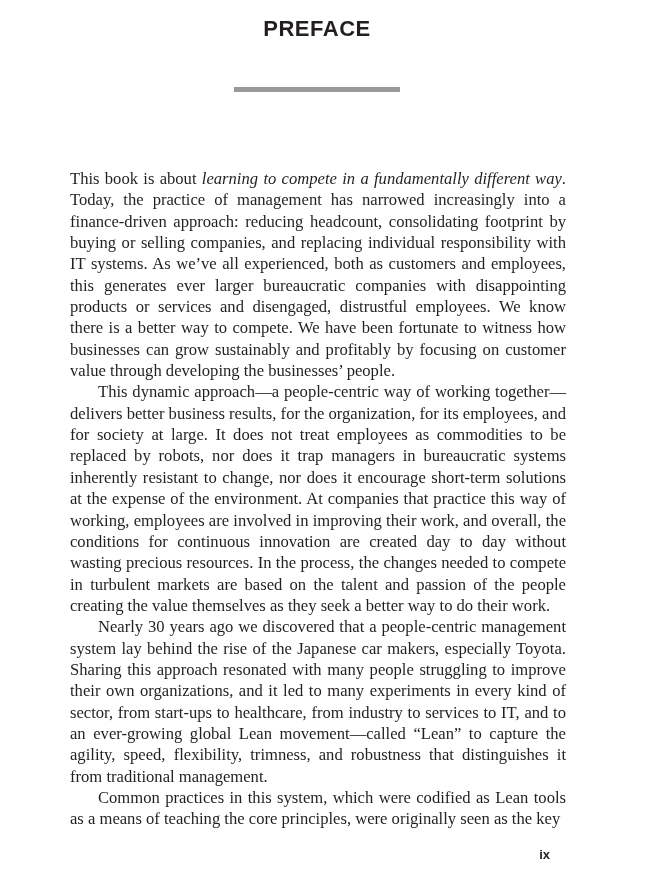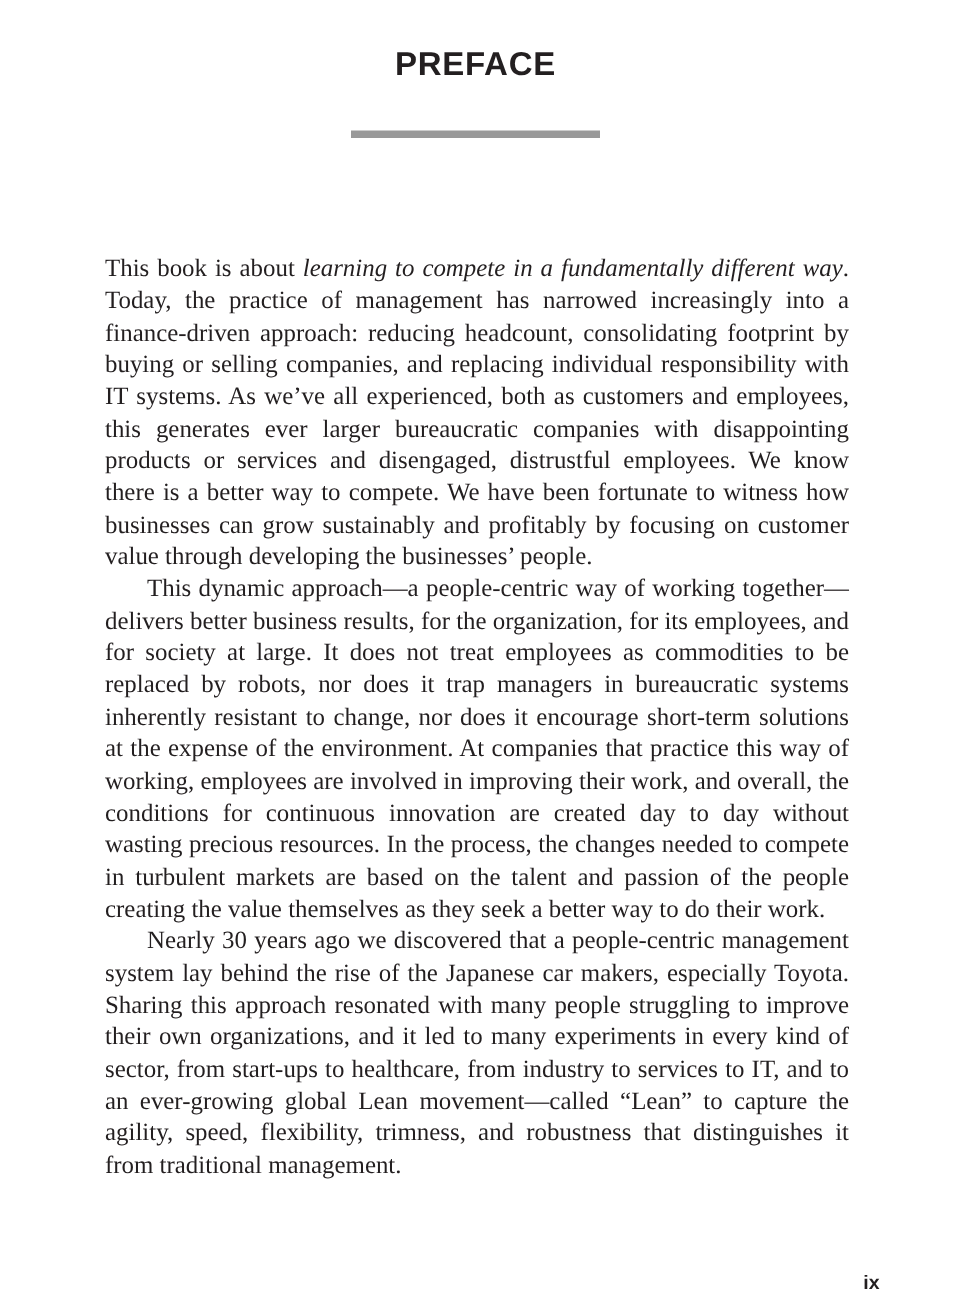--- a/index.html
+++ b/index.html
@@ -9,21 +9,21 @@
     }
     body {
       width: 652px;
       height: 873px;
       position: relative;
       overflow: hidden;
       color: #231f20;
     }
     .page-title {
       position: absolute;
-      top: 30px;
+      top: 16px;
       left: 0;
       width: 634px;
       text-align: center;
       font-family: "Liberation Sans", "DejaVu Sans", sans-serif;
       font-weight: bold;
       font-size: 22px;
       letter-spacing: 0.5px;
       color: #231f20;
       margin: 0;
     }
@@ -51,34 +51,35 @@
       margin: 0;
     }
     .body-text p.indent {
       text-indent: 28px;
     }
     .body-text em {
     }
     .page-number {
       position: absolute;
       top: 847px;
-      left: 568px;
+      left: 524px;
       width: 26px;
-      text-align: center;
+      text-align: right;
       font-family: "Liberation Sans", "DejaVu Sans", sans-serif;
       font-weight: bold;
       font-size: 13px;
       color: #231f20;
     }
   </style>
 </head>
 <body>
 
 <h1 class="page-title">PREFACE</h1>
 <div class="title-rule"></div>
 
 <div class="body-text">
   <p><span>This book is about </span><em>learning to compete in a fundamentally different way</em><span>. Today, the practice of management has narrowed increasingly into a finance-driven approach: reducing headcount, consolidating footprint by buying or selling companies, and replacing individual responsibility with IT systems. As we’ve all experienced, both as customers and employees, this generates ever larger bureaucratic companies with disappointing products or services and disengaged, distrustful employees. We know there is a better way to compete. We have been fortunate to witness how busi­nesses can grow sustainably and profitably by focusing on customer value through developing the businesses’ people.</span></p>
   <p class="indent">This dynamic approach—a people-centric way of working together—delivers better business results, for the organization, for its employees, and for society at large. It does not treat employees as commodities to be replaced by robots, nor does it trap managers in bureaucratic systems inherently resistant to change, nor does it encourage short-term solutions at the expense of the environment. At companies that practice this way of working, employees are involved in improving their work, and overall, the conditions for continuous innovation are created day to day without wasting precious resources. In the process, the changes needed to compete in turbulent markets are based on the talent and passion of the people creating the value themselves as they seek a better way to do their work.</p>
   <p class="indent">Nearly 30 years ago we discovered that a people-centric management system lay behind the rise of the Japanese car makers, especially Toyota. Sharing this approach resonated with many people struggling to improve their own organizations, and it led to many experiments in every kind of sector, from start-ups to healthcare, from industry to services to IT, and to an ever-growing global Lean movement—called “Lean” to capture the agility, speed, flexibility, trimness, and robustness that distinguishes it from traditional management.</p>
+  <p class="indent">Common practices in this system, which were codified as Lean tools as a means of teaching the core principles, were originally seen as the key</p>
 </div>
 
 <div class="page-number">ix</div>
 
 </body></html>

